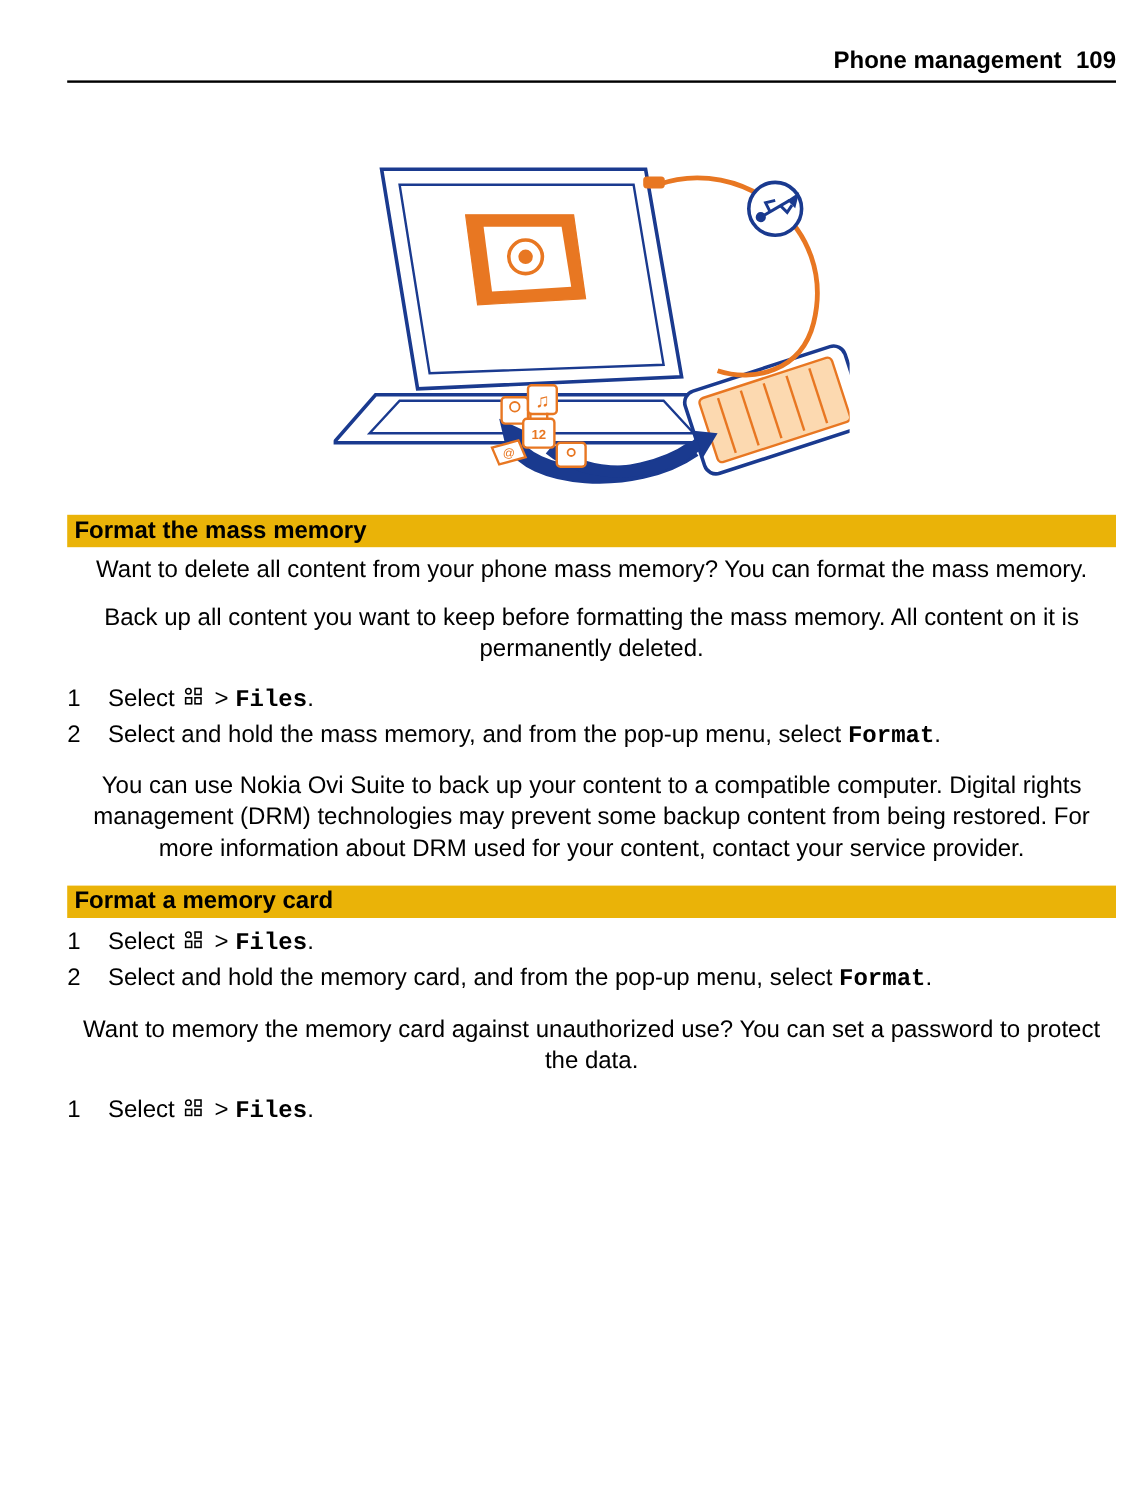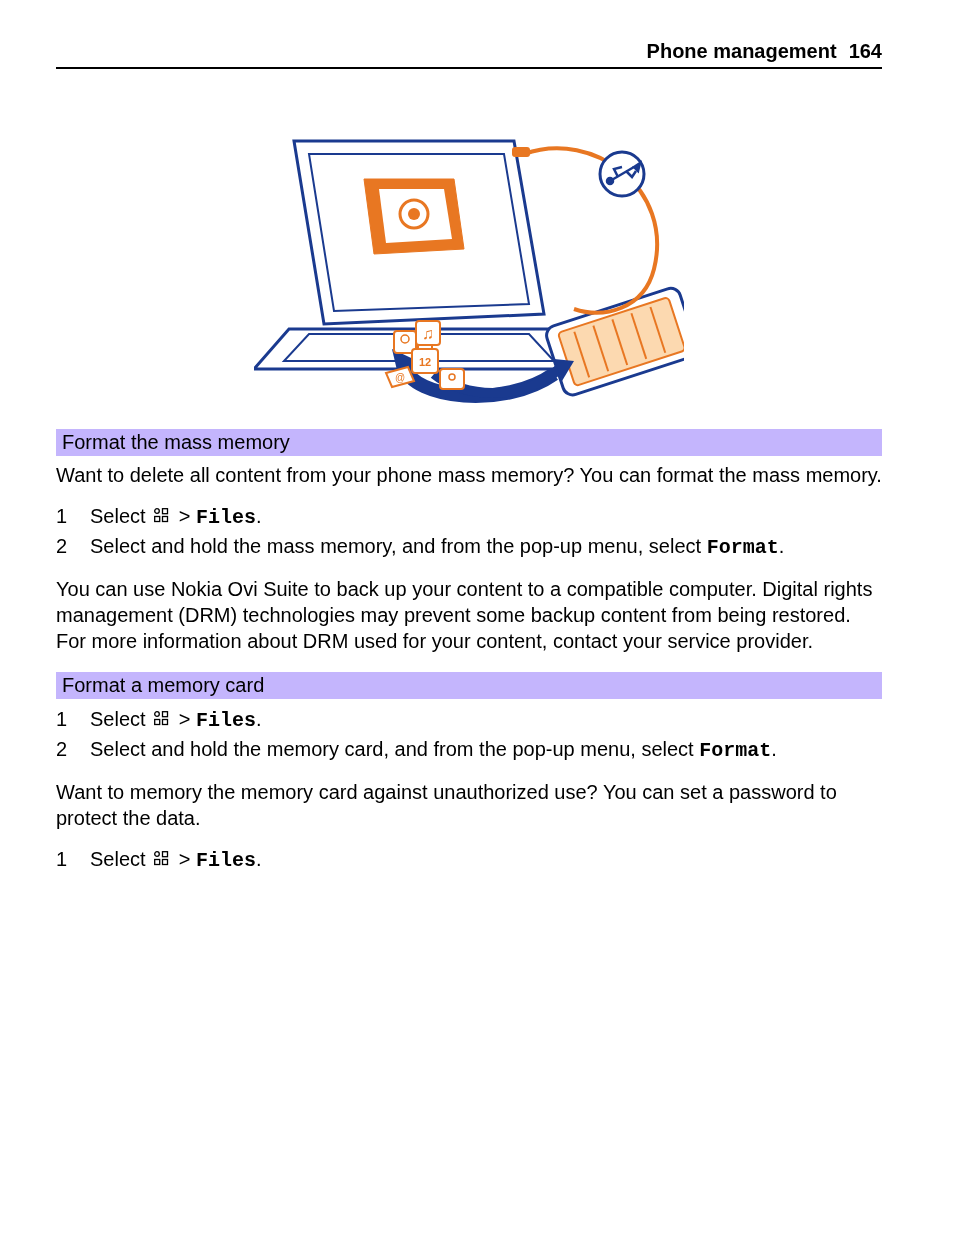--- a/index.html
+++ b/index.html
@@ -6,47 +6,48 @@
     margin: 0;
     padding: 0;
     font-family: "Segoe UI", Arial, sans-serif;
     font-size: 20px;
     color: #000;
     background: #fff;
     width: 954px;
   }
   .page {
     box-sizing: border-box;
-    padding: 40px 72px 40px 56px;
+    padding: 40px 24px 40px 56px;
   }
   .header {
     display: flex;
     justify-content: flex-end;
     align-items: baseline;
     border-bottom: 2px solid #000;
     padding-bottom: 4px;
     margin-bottom: 40px;
     font-weight: bold;
   }
   .header-title { margin-right: 12px; }
   .illustration-wrap {
     display: flex;
     justify-content: center;
     margin-bottom: 20px;
   }
   .section-title {
-    background: #c4b5fd;
-    font-weight: normal;
+    background: #eab308;
+    font-weight: bold;
     padding: 2px 6px;
     margin-top: 18px;
     margin-bottom: 4px;
   }
   p {
     margin: 6px 0 14px 0;
     line-height: 1.3;
+    text-align: center;
   }
   .steps {
     margin: 6px 0 14px 0;
   }
   .step-row {
     display: flex;
     align-items: baseline;
     line-height: 1.45;
   }
   .step-num {
@@ -63,21 +64,21 @@
     margin: 0 2px;
   }
 </style>
 </head>
 <body>
 
 <div class="page">
 
   <div class="header">
     <span class="header-title">Phone management</span>
-    <span>164</span>
+    <span>109</span>
   </div>
 
   <div class="illustration-wrap">
     <svg width="430" height="300" viewBox="0 0 430 300">
 
       <polygon points="35,220 295,220 330,260 0,260" fill="#fff" stroke="#1a3a8f" stroke-width="3"></polygon>
       <polygon points="55,225 275,225 300,252 30,252" fill="#fff" stroke="#1a3a8f" stroke-width="2"></polygon>
 
       <polygon points="40,32 260,32 290,205 70,215" fill="#fff" stroke="#1a3a8f" stroke-width="3"></polygon>
       <polygon points="55,45 250,45 275,195 80,202" fill="#fff" stroke="#1a3a8f" stroke-width="2"></polygon>
@@ -126,20 +127,21 @@
         <polygon points="0,6 22,0 28,14 6,20" fill="#fff" stroke="#e87722" stroke-width="2"></polygon>
         <text x="14" y="14" font-size="10" fill="#e87722" text-anchor="middle">@</text>
       </g>
       <rect x="186" y="260" width="24" height="20" rx="3" fill="#fff" stroke="#e87722" stroke-width="2"></rect>
       <circle cx="198" cy="268" r="3" fill="none" stroke="#e87722" stroke-width="1.5"></circle>
     </svg>
   </div>
 
   <div class="section-title">Format the mass memory</div>
   <p>Want to delete all content from your phone mass memory? You can format the mass memory.</p>
+  <p>Back up all content you want to keep before formatting the mass memory. All content on it is permanently deleted.</p>
 
   <div class="steps">
     <div class="step-row">
       <span class="step-num">1</span>
       <span class="step-text">
         <span>Select </span><svg class="menu-icon" width="18" height="18" viewBox="0 0 18 18">
             <circle cx="4" cy="4" r="2.3" fill="none" stroke="#000" stroke-width="1.3"></circle>
             <rect x="9.5" y="1.7" width="5" height="5" fill="none" stroke="#000" stroke-width="1.3"></rect>
             <rect x="1.7" y="9.5" width="5" height="5" fill="none" stroke="#000" stroke-width="1.3"></rect>
             <rect x="9.5" y="9.5" width="5" height="5" fill="none" stroke="#000" stroke-width="1.3"></rect>

